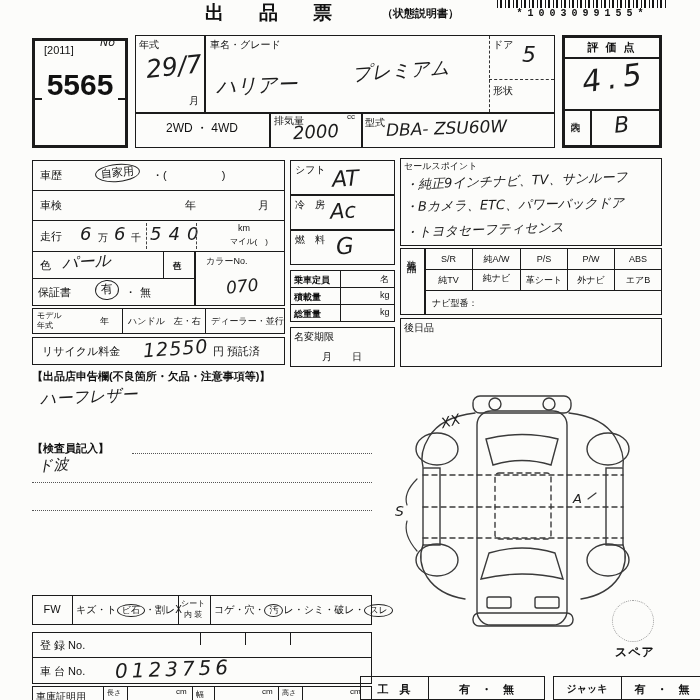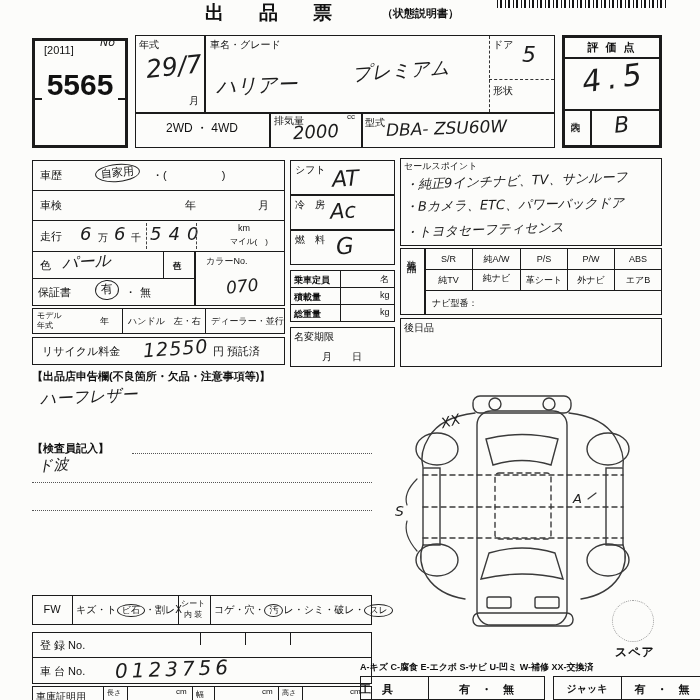--- a/index.html
+++ b/index.html
@@ -19,20 +19,22 @@
 </style>
 </head>
 <body>
 
 <div id="sheet">
 
   <div class="abs" style="left:205px;top:0;width:175px;font-size:19px;font-weight:bold;letter-spacing:8px;">出　品　票</div>
   <div class="abs" style="left:382px;top:6px;font-size:11px;font-weight:bold;">（状態説明書）</div>
   <div class="abs" style="left:497px;top:0;width:170px;height:8px;
        background:repeating-linear-gradient(90deg,#151515 0 1.5px,#fff 1.5px 3.5px,#151515 3.5px 5px,#fff 5px 8px);"></div>
+  <div class="abs" style="left:490px;top:8px;width:185px;text-align:center;letter-spacing:5px;
+       font-family:'Liberation Mono',monospace;font-size:10px;font-weight:bold;">*1003099155*</div>
 
   <div class="bx bx3" style="left:32px;top:38px;width:96px;height:110px;"></div>
   <div class="abs" style="left:44px;top:44px;font-size:11px;">[2011]</div>
   <div class="abs hw" style="left:100px;top:36px;font-size:11px;">No</div>
   <div class="ln" style="left:33px;top:98px;width:9px;height:2px;"></div>
   <div class="ln" style="left:118px;top:98px;width:9px;height:2px;"></div>
   <div class="abs" style="left:32px;top:68px;width:96px;text-align:center;font-size:30px;font-weight:bold;">5565</div>
 
   <div class="bx" style="left:135px;top:35px;width:420px;height:113px;"></div>
   <div class="ln" style="left:204px;top:36px;width:1.6px;height:77px;"></div>
@@ -292,25 +294,24 @@
   <div class="abs" style="left:176px;top:687px;font-size:8px;">cm</div>
   <div class="ln" style="left:192px;top:687px;width:1.2px;height:13px;"></div>
   <div class="abs" style="left:196px;top:689px;font-size:8px;">幅</div>
   <div class="ln" style="left:214px;top:687px;width:1.2px;height:13px;"></div>
   <div class="abs" style="left:262px;top:687px;font-size:8px;">cm</div>
   <div class="ln" style="left:278px;top:687px;width:1.2px;height:13px;"></div>
   <div class="abs" style="left:282px;top:688px;font-size:7px;">高さ</div>
   <div class="ln" style="left:302px;top:687px;width:1.2px;height:13px;"></div>
   <div class="abs" style="left:350px;top:687px;font-size:8px;">cm</div>
 
-  <div class="abs" style="left:360px;top:661px;font-size:9px;font-weight:bold;white-space:nowrap;">A-キズ C-腐食 E-エクボ S-サビ U-凹ミ W-補修 XX-交換済</div>
 
   <div class="bx" style="left:360px;top:676px;width:185px;height:24px;"></div>
   <div class="ln" style="left:428px;top:677px;width:1.4px;height:22px;"></div>
-  <div class="abs" style="left:360px;top:682px;width:68px;font-size:11px;font-weight:bold;">工　具</div>
+  <div class="abs" style="left:360px;top:682px;width:68px;text-align:center;font-size:11px;font-weight:bold;">工　具</div>
   <div class="abs" style="left:430px;top:682px;width:113px;text-align:center;font-size:11px;font-weight:bold;">有　・　無</div>
 
   <div class="bx" style="left:553px;top:676px;width:150px;height:24px;"></div>
   <div class="ln" style="left:621px;top:677px;width:1.4px;height:22px;"></div>
   <div class="abs" style="left:553px;top:682px;width:68px;text-align:center;font-size:10px;font-weight:bold;">ジャッキ</div>
   <div class="abs" style="left:623px;top:682px;width:78px;text-align:center;font-size:11px;font-weight:bold;">有　・　無</div>
 
 </div>
 
 </body></html>

